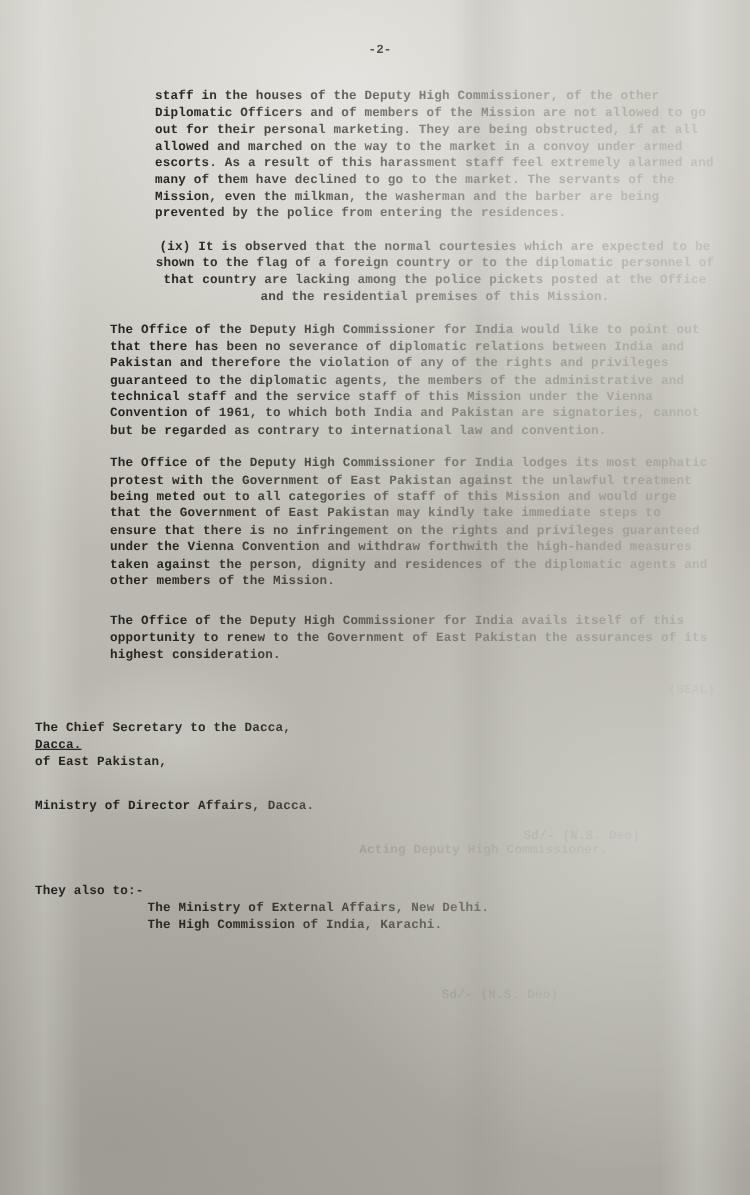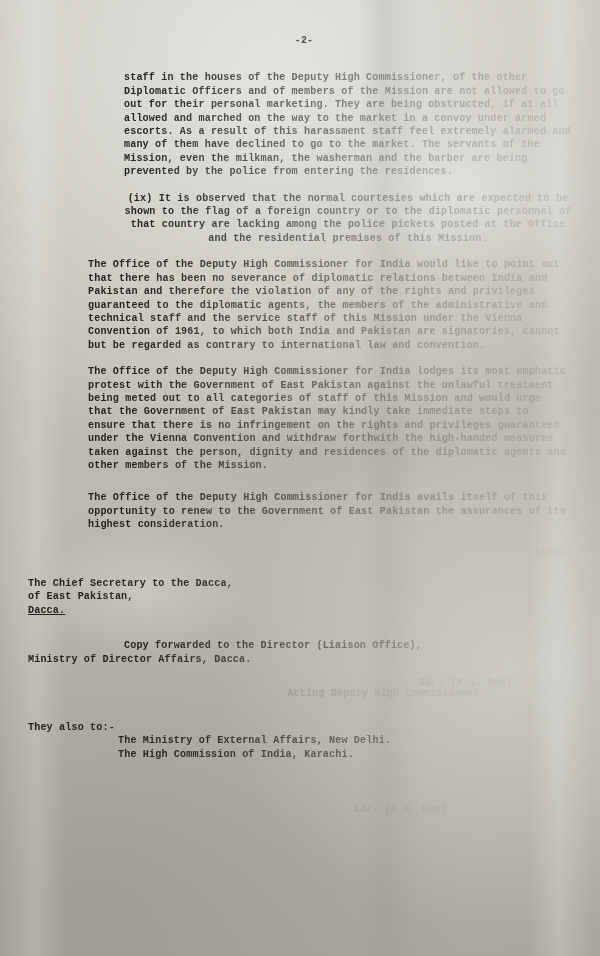--- a/index.html
+++ b/index.html
@@ -160,26 +160,25 @@
     </div>
 
     <div class="sep"></div>
 
     <p class="block closing fade">The Office of the Deputy High Commissioner for India avails itself of this opportunity to renew to the Government of East Pakistan the assurances of its highest consideration.</p>
 
     <div class="seal fade-strong">(SEAL)</div>
 
     <div class="addressee">
       <p class="fade-soft">The Chief Secretary to the Dacca,</p>
+      <p class="fade-soft u">Dacca.</p>
       <p class="fade-soft">of East Pakistan,</p>
-      <p class="fade-soft u">Dacca.</p>
     </div>
 
     <div class="copy-fwd">
-      <p class="lead fade">Copy forwarded to the Director (Liaison Office),</p>
       <p class="fade">Ministry of Director Affairs, Dacca.</p>
     </div>
 
     <div class="sig-line fade-strong">Sd/- (N.S. Deo)</div>
     <div class="sig-line2 fade-strong">Acting Deputy High Commissioner.</div>
 
     <div class="copy-also">
       <p class="fade-soft">They also to:-</p>
       <div class="list-row fade-soft">
         <span class="n">1.</span><span style="padding-left:60px">The Ministry of External Affairs, New Delhi.</span>

